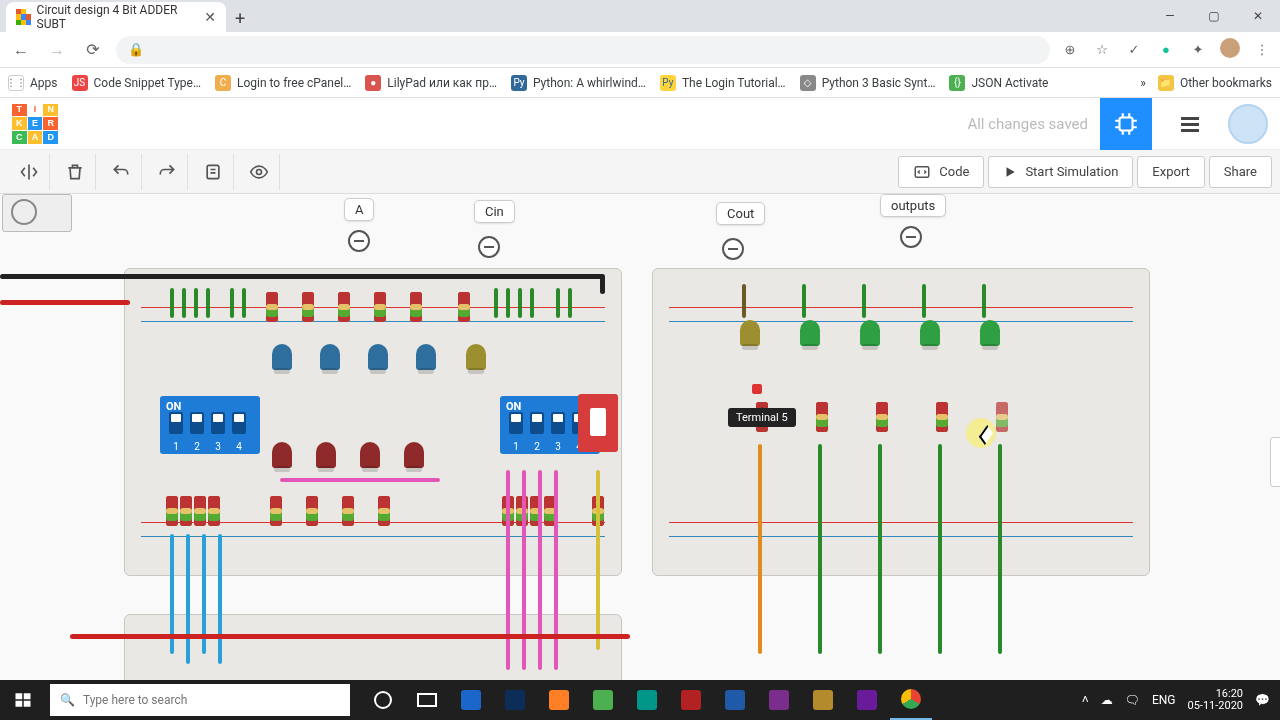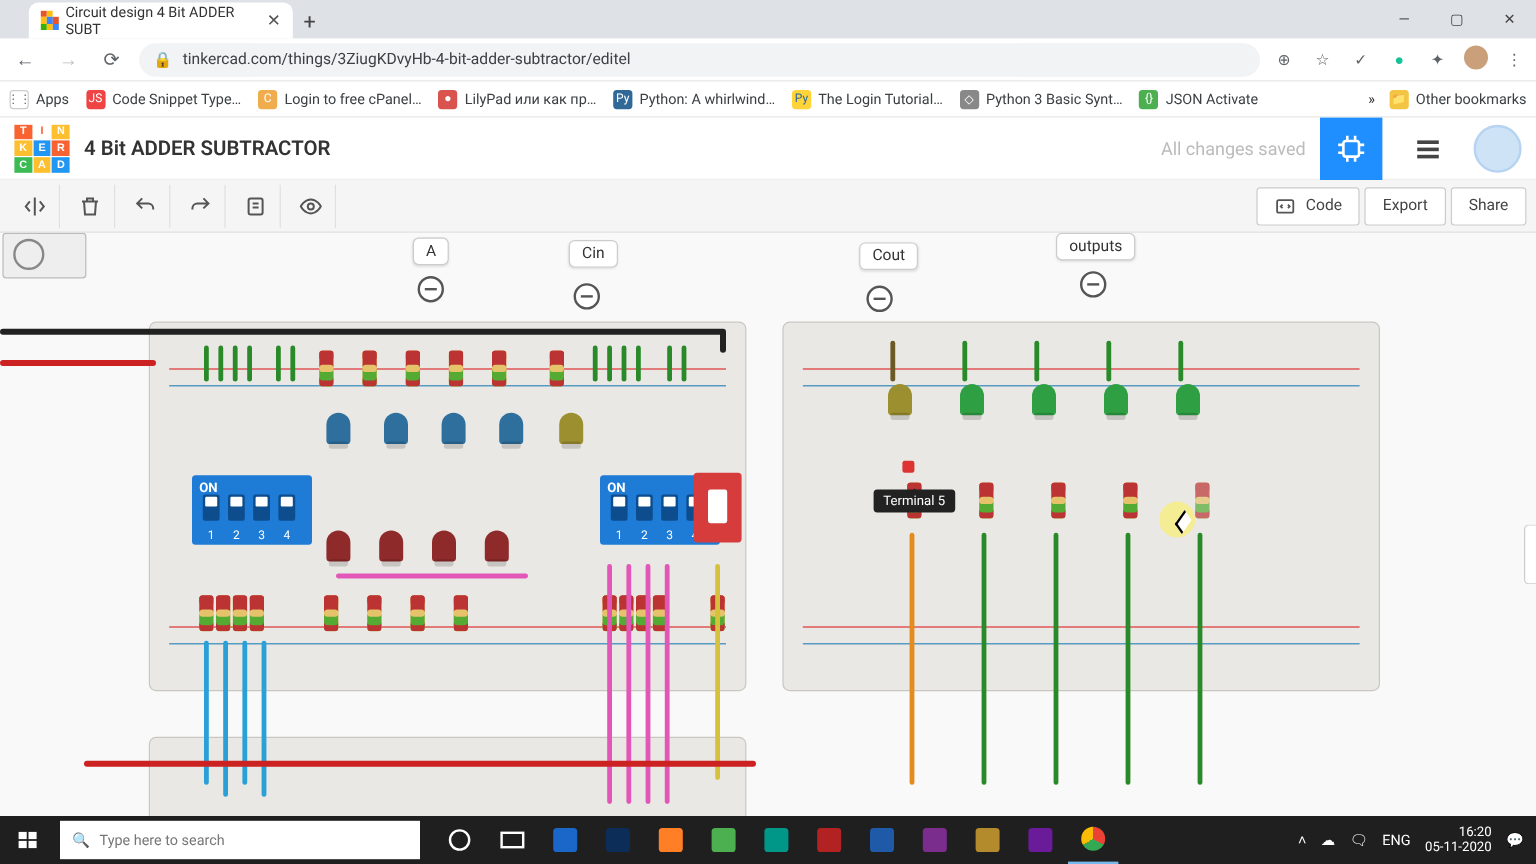--- a/index.html
+++ b/index.html
@@ -1,20 +1,20 @@
 <!DOCTYPE html>
 <html><head>
 <meta charset="utf-8">
 <style>
   * { box-sizing: border-box; margin: 0; padding: 0; }
   body { font-family: "Segoe UI", Roboto, Arial, sans-serif; font-size: 13px; color: #333; background: #fff; width: 1280px; height: 720px; overflow: hidden; position: relative; }
   
   .chrome-frame { width: 1280px; height: 680px; background: #fff; }
   .tabstrip { height: 32px; background: #dee1e6; display: flex; align-items: flex-end; position: relative; }
-  .tab { display: flex; align-items: center; height: 30px; background: #fff; border-radius: 8px 8px 0 0; margin-left: 24px; padding: 0 10px; font-size: 12px; gap: 6px; max-width: 220px; }
+  .tab { display: flex; align-items: center; height: 30px; background: #fff; border-radius: 8px 8px 0 0; margin-left: 6px; padding: 0 10px; font-size: 12px; gap: 6px; max-width: 220px; }
   .favicon { width: 16px; height: 16px; display: grid; grid-template-columns: 1fr 1fr 1fr; grid-template-rows: 1fr 1fr 1fr; }
   .favicon span:nth-child(1){background:#e4572e}.favicon span:nth-child(2){background:#ffbe0b}.favicon span:nth-child(3){background:#fff}.favicon span:nth-child(4){background:#ffbe0b}.favicon span:nth-child(5){background:#3a86ff}.favicon span:nth-child(6){background:#e4572e}.favicon span:nth-child(7){background:#38b000}.favicon span:nth-child(8){background:#ffbe0b}.favicon span:nth-child(9){background:#3a86ff}
   .tab-close { color:#555; font-size:14px; margin-left: 4px; }
   .newtab { width:28px; height:28px; display:flex; align-items:center; justify-content:center; color:#444; font-size:18px; }
   .win-controls { position:absolute; right:0; top:0; display:flex; height:32px; }
   .win-controls div { width:44px; display:flex; align-items:center; justify-content:center; font-size:12px; color:#444; }
   .addrbar { height: 36px; display:flex; align-items:center; gap:10px; padding: 0 8px; background:#fff; border-bottom:1px solid #e0e0e0; }
   .navbtn { width:26px; height:26px; display:flex; align-items:center; justify-content:center; color:#5f6368; font-size:16px; border-radius:50%; }
   .omnibox { flex:1; height:28px; background:#f1f3f4; border-radius:14px; display:flex; align-items:center; padding:0 12px; font-size:13px; color:#3c4043; gap:8px; }
   .omnibox .lock { color:#5f6368; }
@@ -115,21 +115,20 @@
       <div>✕</div>
     </div>
   </div>
 
   <div class="addrbar">
     <div class="navbtn">←</div>
     <div class="navbtn" style="color:#bdbdbd">→</div>
     <div class="navbtn">⟳</div>
     <div class="omnibox">
       <span class="lock">🔒</span>
-      <span>tinkercad.com/things/3ZiugKDvyHb-4-bit-adder-subtractor/editel</span>
     </div>
     <div class="addr-icons">
       <div>⊕</div>
       <div>☆</div>
       <div>✓</div>
       <div style="color:#15c39a">●</div>
       <div>✦</div>
       <div><span style="display:inline-block;width:20px;height:20px;border-radius:50%;background:#c9a07a"></span></div>
       <div>⋮</div>
     </div>
@@ -182,21 +181,20 @@
         <span>T</span>
         <span>I</span>
         <span>N</span>
         <span>K</span>
         <span>E</span>
         <span>R</span>
         <span>C</span>
         <span>A</span>
         <span>D</span>
       </div>
-    <div class="project-title">4 Bit ADDER SUBTRACTOR</div>
     <div class="spacer"></div>
     <div class="saved">All changes saved</div>
     <div class="sq-btn blue">
       <svg width="26" height="26" viewBox="0 0 24 24" fill="none" stroke="#fff" stroke-width="2">
           <rect x="6" y="6" width="12" height="12" rx="2"></rect>
           <path d="M9 2v4M15 2v4M9 18v4M15 18v4M2 9h4M2 15h4M18 9h4M18 15h4"></path>
         </svg>
     </div>
     <div class="sq-btn">
       <svg width="24" height="24" viewBox="0 0 24 24" fill="#444">
@@ -241,20 +239,26 @@
           <circle cx="12" cy="12" r="3"></circle>
         </svg>
       </div>
     <div class="spacer"></div>
     <div class="outl">
       <svg width="18" height="18" viewBox="0 0 24 24" stroke="#555" fill="none" stroke-width="2">
           <rect x="3" y="5" width="18" height="14" rx="2"></rect>
           <path d="M9 10l-2 2 2 2M15 10l2 2-2 2"></path>
         </svg>
       <span>Code</span>
+    </div>
+    <div class="outl">
+      <svg width="14" height="14" viewBox="0 0 24 24" fill="#444">
+          <path d="M6 4l14 8-14 8z"></path>
+        </svg>
+      <span>Start Simulation</span>
     </div>
     <div class="outl">
         <span>Export</span>
       </div>
     <div class="outl">
         <span>Share</span>
       </div>
   </div>
 
   <div class="canvas">

